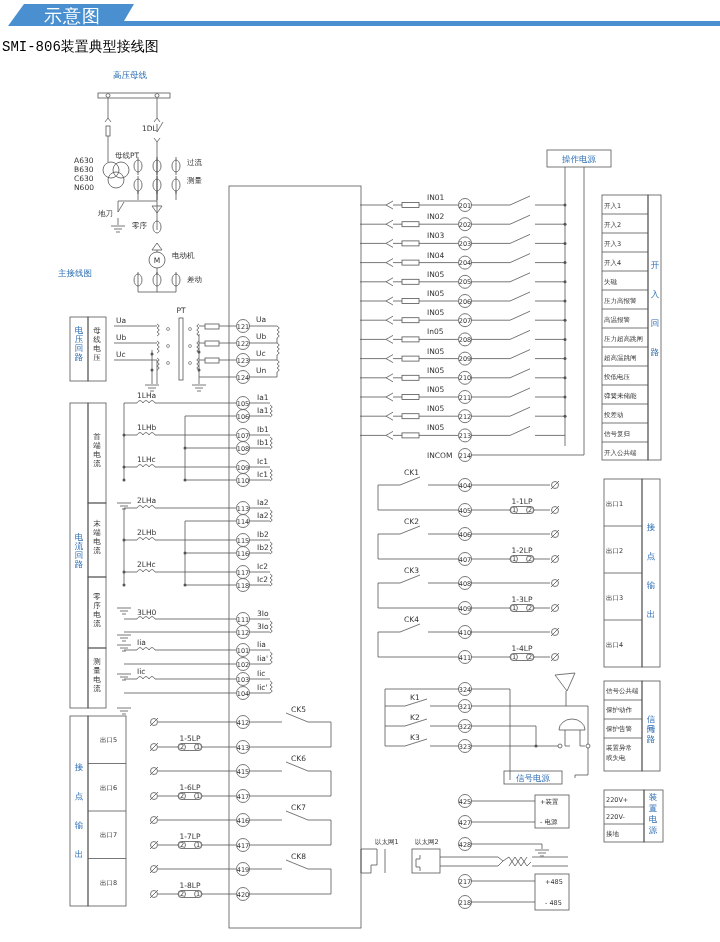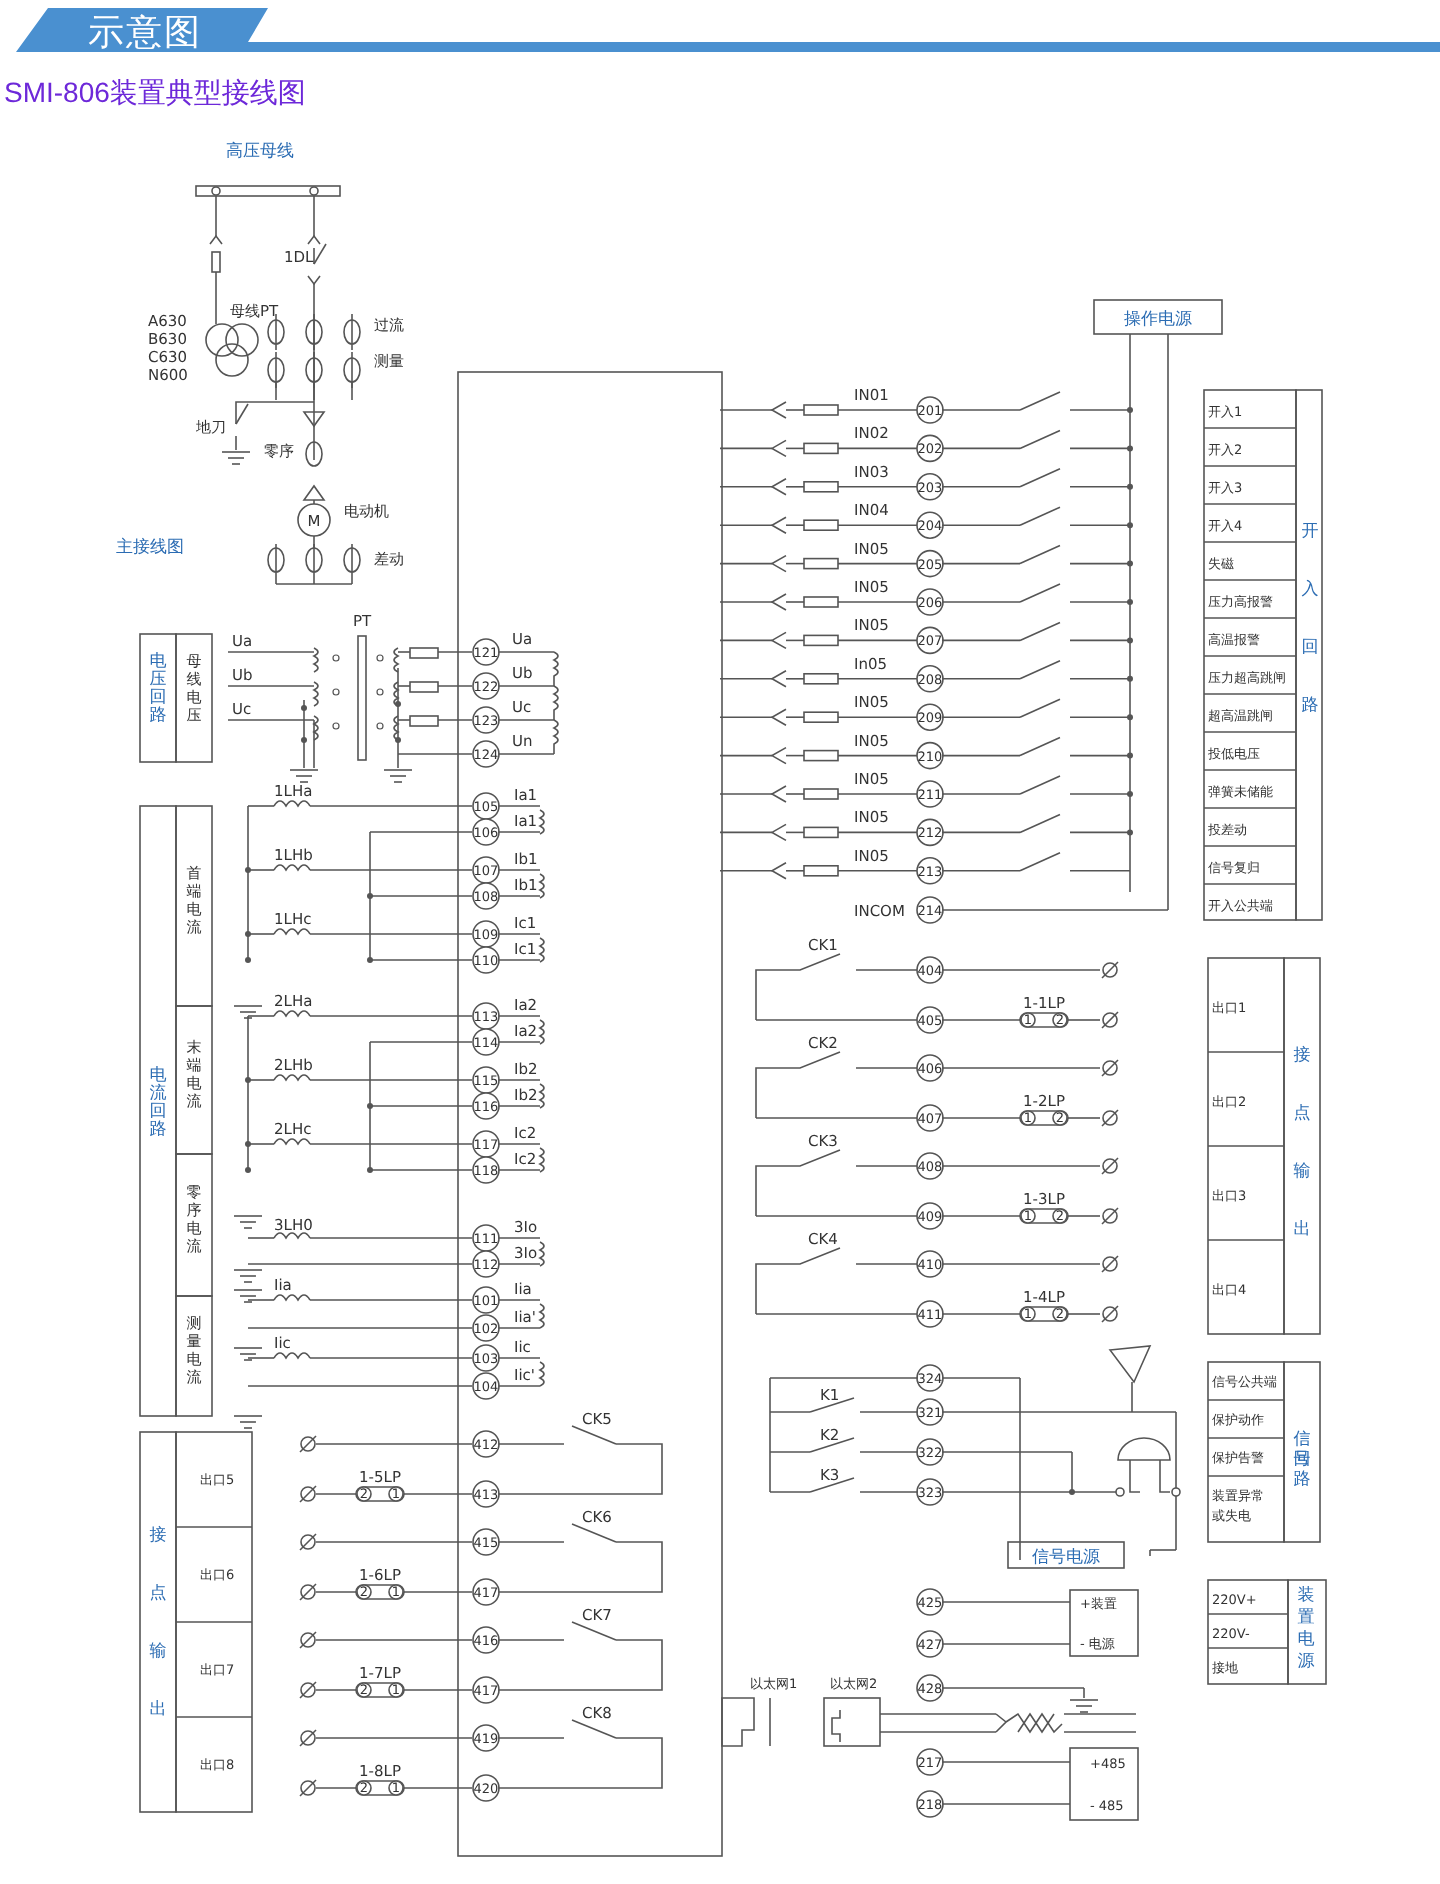--- a/index.html
+++ b/index.html
@@ -1,19 +1,19 @@
 <!DOCTYPE html>
 <html><head>
 <meta charset="utf-8">
 <style>
   html, body { margin:0; padding:0; background:#fff; }
   body { width:720px; height:942px; position:relative; overflow:hidden; font-family:"Liberation Sans", sans-serif; }
   #hdr { position:absolute; left:0; top:0; width:716px; height:30px; }
   #hdr-title { position:absolute; left:44px; top:4px; color:#fff; font-size:18px; font-family:"DejaVu Sans", sans-serif; letter-spacing:1px; }
-  #doc-title { position:absolute; left:2px; top:38px; color:#6d28d9; font-size:14px; font-family:Liberation Sans, sans-serif; }
+  #doc-title { position:absolute; left:2px; top:38px; color:#000000; font-size:14px; font-family:Liberation Mono, monospace; }
   #diagram { position:absolute; left:0; top:0; }
   svg text { font-family:"DejaVu Sans", sans-serif; }
   .t { font-size:7.5px; fill:#333; }
   .tb { font-size:8.5px; fill:#2b6cb3; }
   .ts { font-size:6.5px; fill:#333; }
   .ln { stroke:#555; stroke-width:0.8; fill:none; }
   .cir { stroke:#555; stroke-width:0.8; fill:#fff; }
 </style>
 </head>
 <body>

